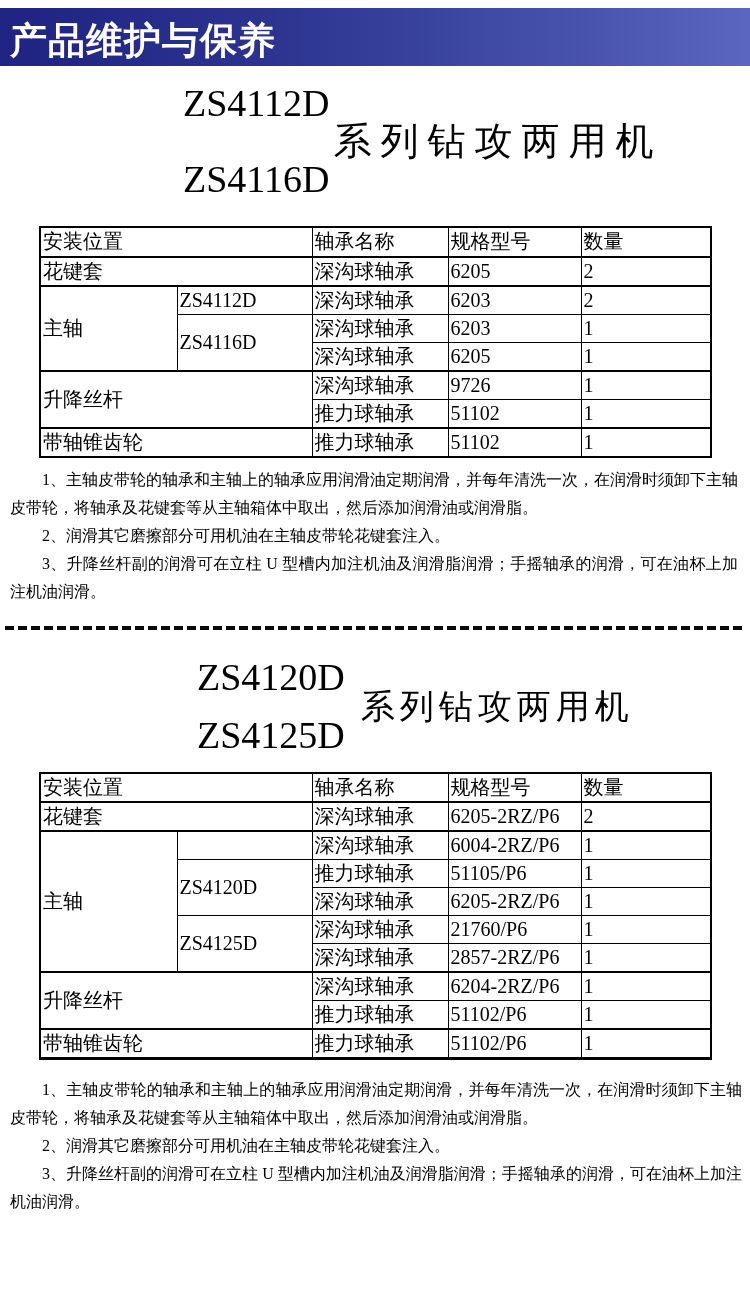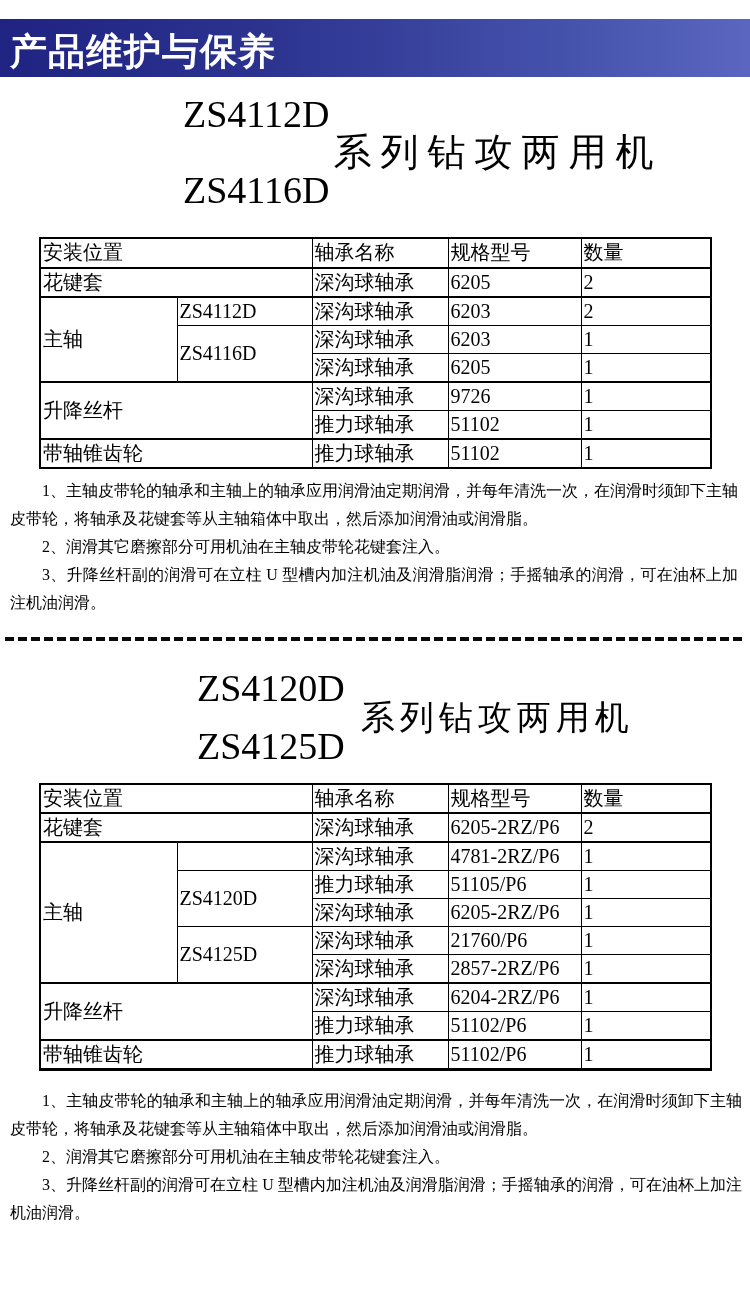--- a/index.html
+++ b/index.html
@@ -3,21 +3,21 @@
 <meta charset="utf-8">
 <style>
   html,body{margin:0;padding:0;background:#ffffff;}
   body{
     width:750px;height:1289px;overflow:hidden;
     font-family:"Liberation Serif","DejaVu Serif",serif;
     color:#000;
   }
   
   .banner{
-    margin-top:19px;height:58px;width:750px;
+    margin-top:8px;height:58px;width:750px;
     background:linear-gradient(to right,#1f2382 0%,#2b338f 35%,#4552ac 75%,#5a66bf 100%);
     display:flex;align-items:flex-end;box-sizing:border-box;
     padding:0 0 7px 10px;
     font-family:"Liberation Sans","DejaVu Sans",sans-serif;
     color:#fff;white-space:nowrap;
   }
   .banner-zh{font-size:37px;font-weight:bold;line-height:1;letter-spacing:1px;}
   .banner-en{font-size:22px;font-weight:bold;line-height:1.1;margin-left:10px;}
   
   .title-block{display:flex;align-items:center;}
@@ -170,21 +170,21 @@
   <tr class="grp">
     <td colspan="2">花键套</td>
     <td>深沟球轴承</td>
     <td>6205-2RZ/P6</td>
     <td>2</td>
   </tr>
   <tr class="grp">
     <td rowspan="5">主轴</td>
     <td></td>
     <td>深沟球轴承</td>
-    <td>4781-2RZ/P6</td>
+    <td>6004-2RZ/P6</td>
     <td>1</td>
   </tr>
   <tr>
     <td rowspan="2">ZS4120D</td>
     <td>推力球轴承</td>
     <td>51105/P6</td>
     <td>1</td>
   </tr>
   <tr>
     <td>深沟球轴承</td>

